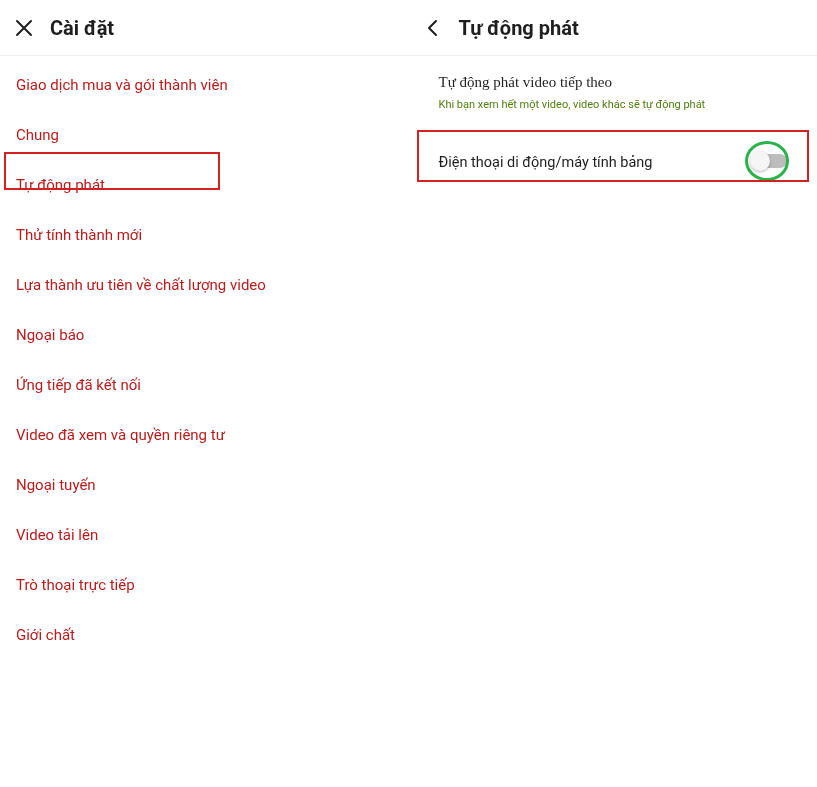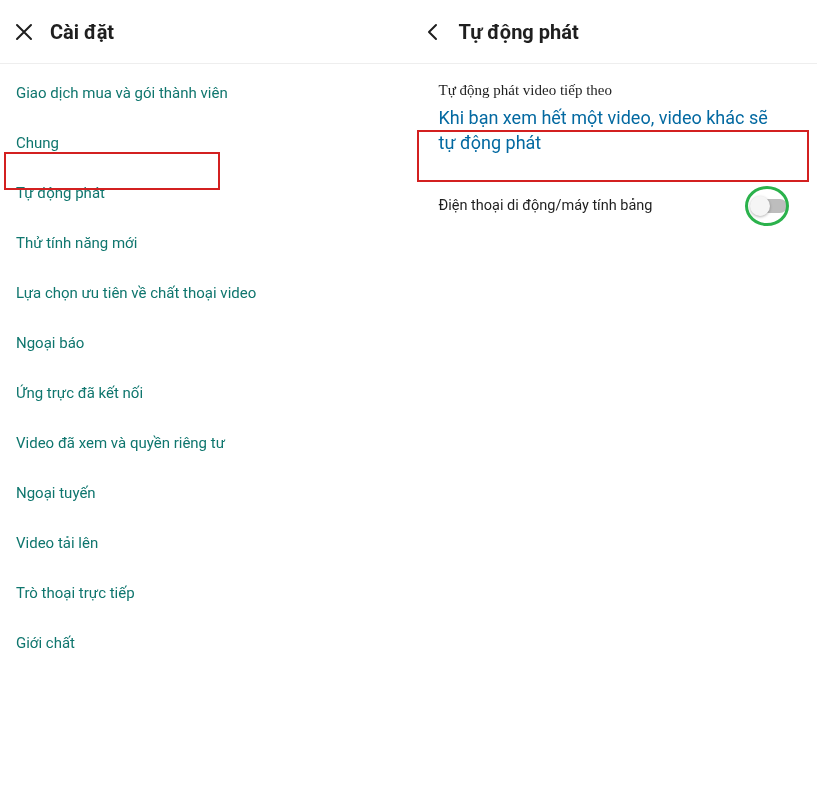--- a/index.html
+++ b/index.html
@@ -12,21 +12,21 @@
       display: flex;
     }
     .panel {
       width: 50%;
       height: 100%;
       position: relative;
     }
     .header {
       display: flex;
       align-items: center;
-      height: 64px;
+      height: 56px;
       padding: 0 12px;
       border-bottom: 1px solid #eeeeee;
     }
     .header-icon {
       width: 24px;
       height: 24px;
       display: flex;
       align-items: center;
       justify-content: center;
       margin-right: 14px;
@@ -36,46 +36,46 @@
       font-size: 20px;
       font-weight: 700;
       color: #1f1f1f;
     }
     .list {
       padding-top: 4px;
     }
     .list-item {
       padding: 16px 16px;
       font-size: 15px;
-      color: #0f766e;
+      color: #b91c1c;
       cursor: pointer;
     }
     .highlight-box {
       position: absolute;
       border: 2px solid #d32020;
       pointer-events: none;
     }
     
     .section {
       padding: 18px 30px 12px 30px;
     }
     .section-title {
       font-size: 15px;
       color: #1f1f1f;
       margin-bottom: 6px;
       font-family: Liberation Serif, serif;
     }
     .section-sub {
-      font-size: 18px;
-      color: #0369a1;
+      font-size: 11px;
+      color: #4d7c0f;
       line-height: 1.4;
     }
     .row {
       display: flex;
-      align-items: center;
+      align-items: flex-start;
       justify-content: space-between;
       padding: 16px 30px;
       margin-top: 14px;
       position: relative;
     }
     .row-label {
       font-size: 14.5px;
       color: #1f1f1f;
     }
     .toggle-wrap {
@@ -127,24 +127,24 @@
       <svg width="18" height="18" viewBox="0 0 18 18">
         <path d="M2 2 L16 16 M16 2 L2 16" stroke="#1f1f1f" stroke-width="2" stroke-linecap="round"></path>
       </svg>
     </span>
     <span class="header-title">Cài đặt</span>
   </div>
   <div class="list">
     <div class="list-item">Giao dịch mua và gói thành viên</div>
     <div class="list-item">Chung</div>
     <div class="list-item">Tự động phát</div>
-    <div class="list-item">Thử tính năng mới</div>
-    <div class="list-item">Lựa chọn ưu tiên về chất thoại video</div>
+    <div class="list-item">Thử tính thành mới</div>
+    <div class="list-item">Lựa thành ưu tiên về chất lượng video</div>
     <div class="list-item">Ngoại báo</div>
-    <div class="list-item">Ứng trực đã kết nối</div>
+    <div class="list-item">Ứng tiếp đã kết nối</div>
     <div class="list-item">Video đã xem và quyền riêng tư</div>
     <div class="list-item">Ngoại tuyến</div>
     <div class="list-item">Video tải lên</div>
     <div class="list-item">Trò thoại trực tiếp</div>
     <div class="list-item">Giới chất</div>
   </div>
   <div class="highlight-box" style="left:4px; top:152px; width:216px; height:38px;"></div>
 </div>
 
 <div class="panel">

